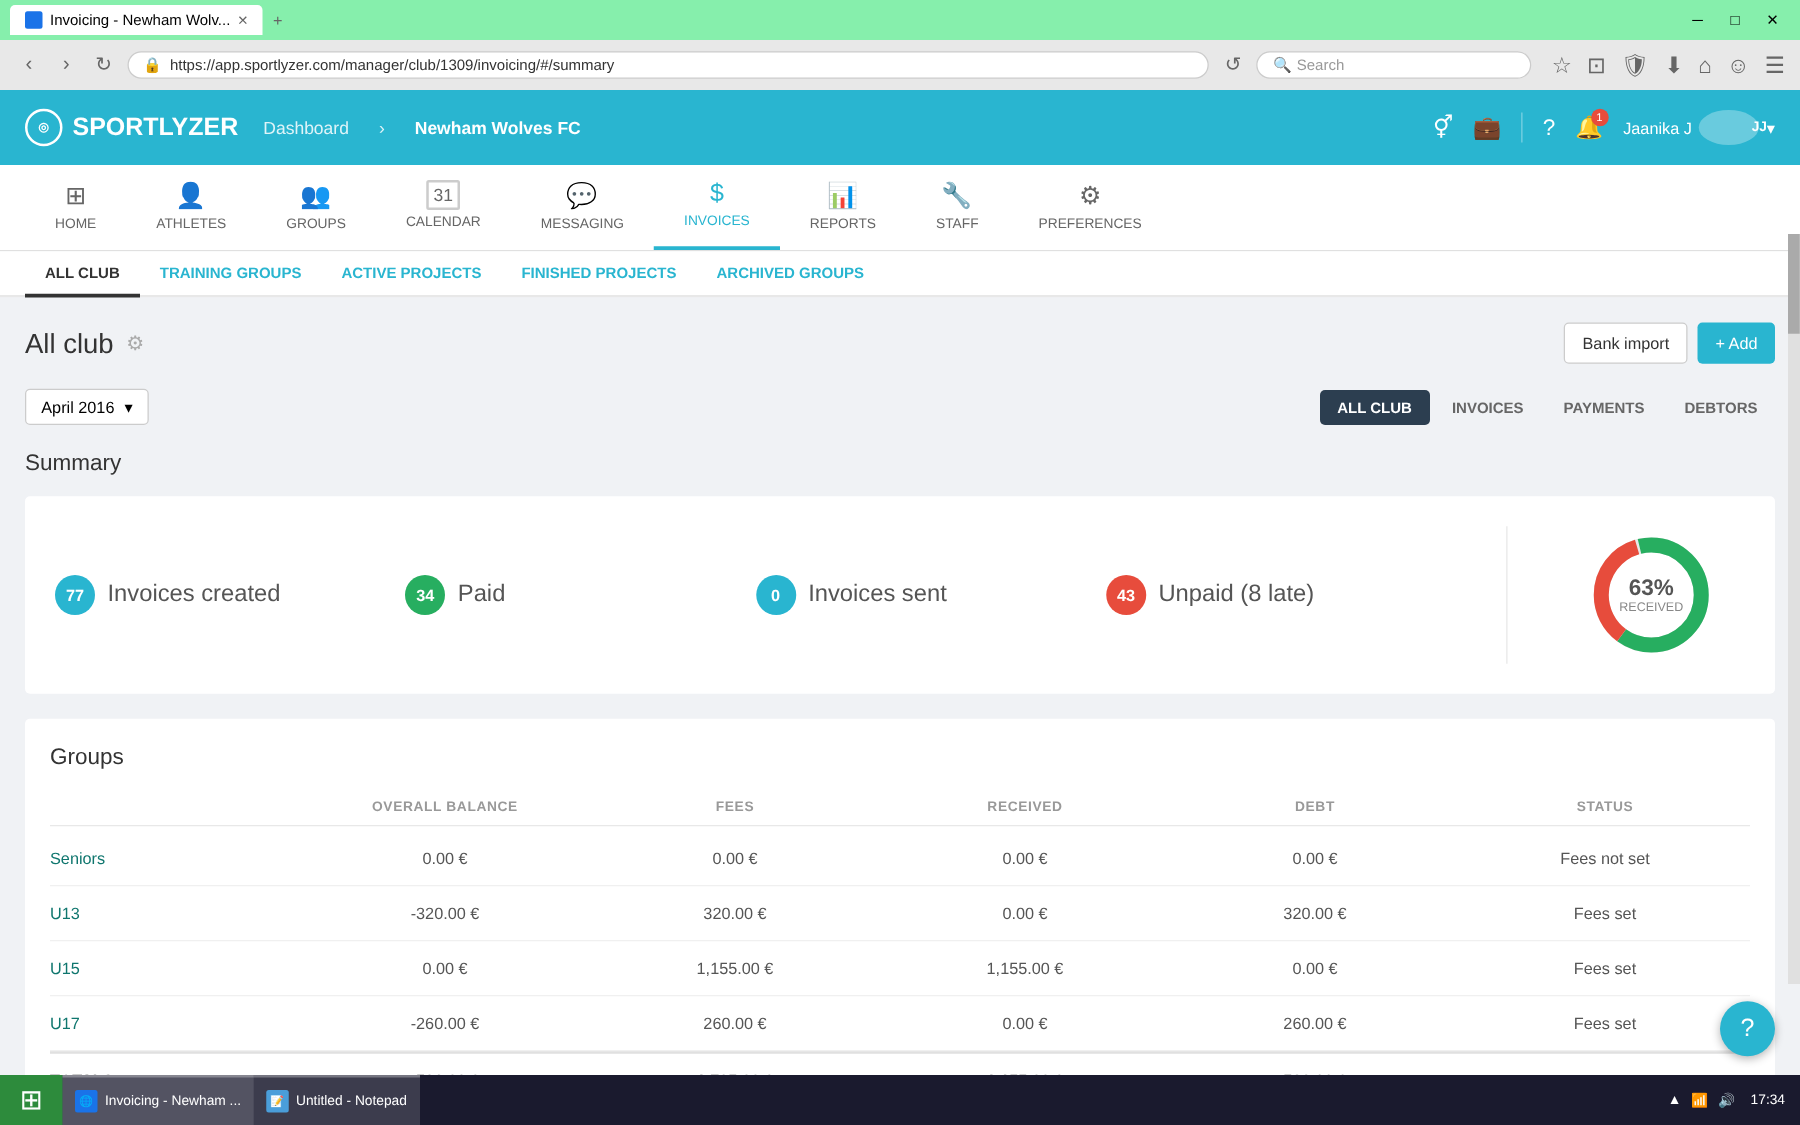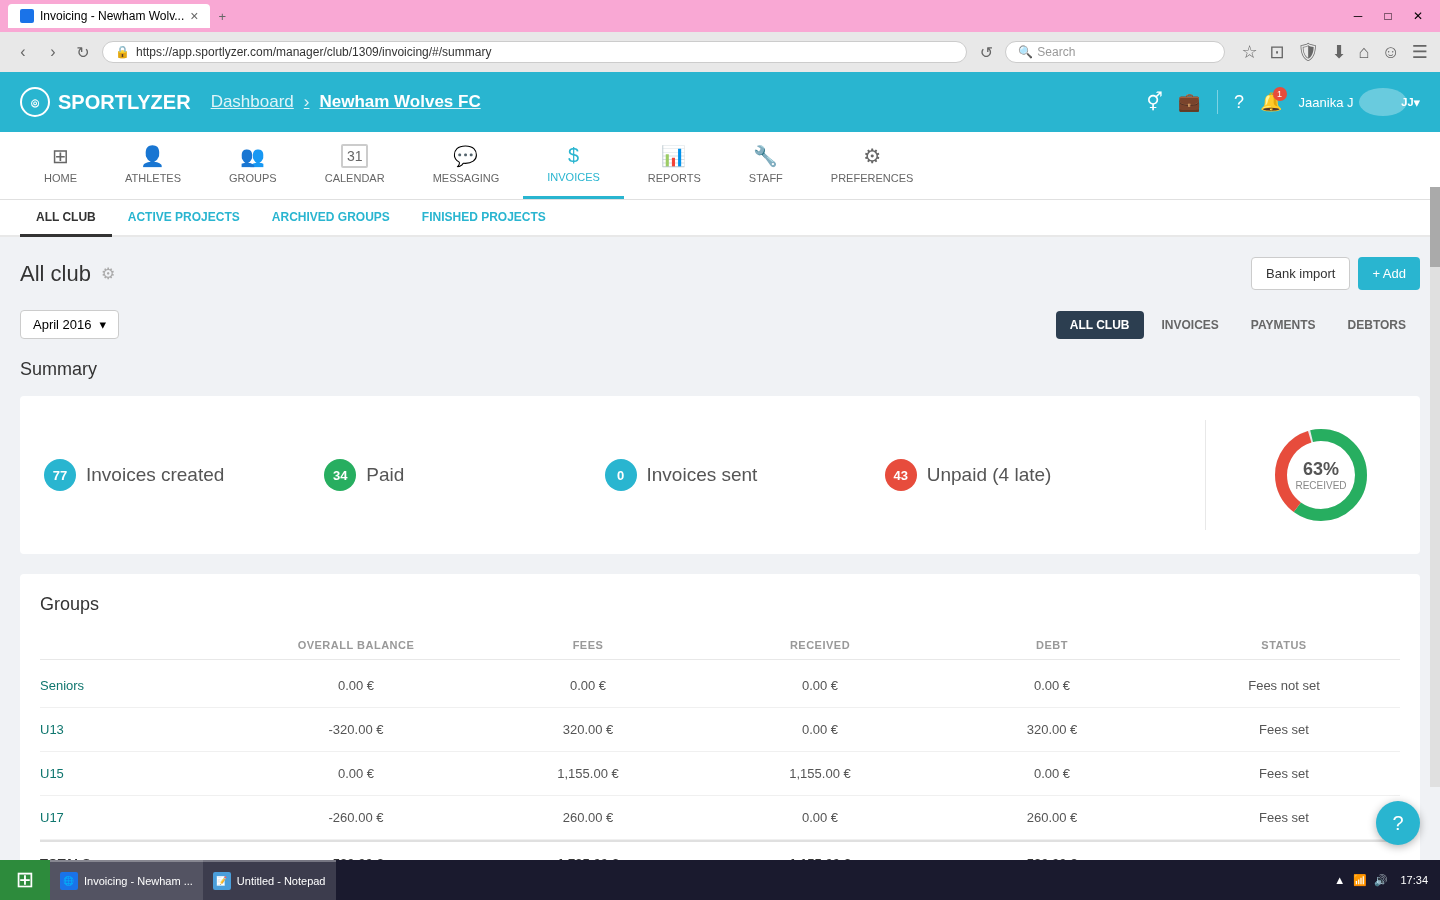--- a/index.html
+++ b/index.html
@@ -1,39 +1,39 @@
 <!DOCTYPE html>
 <html><head>
   <meta charset="utf-8">
   <style>
     * { margin: 0; padding: 0; box-sizing: border-box; }
     body { font-family: Arial, sans-serif; font-size: 13px; background: #e8edf2; width: 1440px; height: 900px; overflow: hidden; }
 
     
     .browser-chrome { background: #d6d6d6; width: 100%; }
-    .browser-titlebar { background: #f9a8d4; display: flex; align-items: center; padding: 4px 8px; height: 32px; }
+    .browser-titlebar { background: #86efac; display: flex; align-items: center; padding: 4px 8px; height: 32px; }
     .browser-tab { background: white; border-radius: 4px 4px 0 0; padding: 4px 12px; display: flex; align-items: center; gap: 6px; font-size: 12px; min-width: 180px; }
     .browser-tab-icon { width: 14px; height: 14px; background: #1a73e8; border-radius: 2px; }
     .browser-tab-close { margin-left: auto; color: #666; cursor: pointer; font-size: 14px; }
     .browser-new-tab { padding: 4px 8px; color: #666; cursor: pointer; }
     .browser-controls { display: flex; align-items: center; gap: 8px; padding: 6px 12px; background: #e8e8e8; height: 40px; }
     .browser-btn { width: 22px; height: 22px; display: flex; align-items: center; justify-content: center; border-radius: 50%; cursor: pointer; color: #666; font-size: 16px; }
     .browser-url-bar { flex: 1; background: white; border: 1px solid #ccc; border-radius: 12px; padding: 3px 12px; font-size: 12px; color: #333; display: flex; align-items: center; gap: 6px; }
     .browser-url-bar span { color: #333; font-size: 12px; }
     .browser-search-bar { background: white; border: 1px solid #ccc; border-radius: 12px; padding: 3px 12px; font-size: 12px; color: #999; width: 220px; display: flex; align-items: center; }
     .browser-icons { display: flex; gap: 12px; align-items: center; margin-left: 8px; }
     .browser-icon { color: #666; font-size: 18px; cursor: pointer; }
     .window-controls { display: flex; gap: 2px; margin-left: auto; }
     .win-btn { width: 28px; height: 22px; display: flex; align-items: center; justify-content: center; cursor: pointer; font-size: 12px; }
 
     
     .app-header { background: #29b5d0; height: 60px; display: flex; align-items: center; padding: 0 20px; }
     .app-logo { display: flex; align-items: center; gap: 8px; color: white; font-size: 20px; font-weight: bold; }
     .logo-icon { width: 30px; height: 30px; border: 2px solid white; border-radius: 50%; display: flex; align-items: center; justify-content: center; font-size: 10px; color: white; }
-    .header-breadcrumb { color: rgba(255,255,255,0.85); font-size: 17px; margin-left: 20px; display: flex; align-items: center; gap: 10px; text-decoration: underline; }
+    .header-breadcrumb { color: rgba(255,255,255,0.85); font-size: 14px; margin-left: 20px; display: flex; align-items: center; gap: 24px; }
     .header-breadcrumb .club-name { color: white; font-weight: 600; }
     .header-right { margin-left: auto; display: flex; align-items: center; gap: 16px; }
     .header-icon { color: white; cursor: pointer; font-size: 18px; display: flex; align-items: center; }
     .header-divider { width: 1px; height: 24px; background: rgba(255,255,255,0.4); }
     .notification-badge { position: relative; }
     .notification-badge .badge { position: absolute; top: -4px; right: -4px; background: #e74c3c; color: white; border-radius: 50%; width: 14px; height: 14px; font-size: 9px; display: flex; align-items: center; justify-content: center; }
     .user-info { color: white; font-size: 13px; display: flex; align-items: center; gap: 6px; cursor: pointer; }
     .user-avatar { width: 28px; height: 28px; background: rgba(255,255,255,0.3); border-radius: 50%; display: flex; align-items: center; justify-content: center; color: white; font-size: 11px; font-weight: bold; padding-left: 48px; }
 
     
@@ -215,23 +215,24 @@
     <span>STAFF</span>
   </div>
   <div class="nav-item">
     <div class="nav-icon">⚙</div>
     <span>PREFERENCES</span>
   </div>
 </div>
 
 <div class="sub-tabs">
   <div class="sub-tab active">ALL CLUB</div>
+  <div class="sub-tab">TRAINING GROUPS</div>
   <div class="sub-tab">ACTIVE PROJECTS</div>
+  <div class="sub-tab">FINISHED PROJECTS</div>
   <div class="sub-tab">ARCHIVED GROUPS</div>
-  <div class="sub-tab">FINISHED PROJECTS</div>
 </div>
 
 <div class="content">
 
   <div class="content-header">
     <div class="content-title">
       <span>All club</span>
       <span class="gear-icon">⚙</span>
     </div>
     <div class="header-buttons">
@@ -264,21 +265,21 @@
         <div class="summary-stat">
           <div class="stat-badge" style="background:#27ae60;">34</div>
           <span class="stat-label">Paid</span>
         </div>
         <div class="summary-stat">
           <div class="stat-badge" style="background:#29b5d0;">0</div>
           <span class="stat-label">Invoices sent</span>
         </div>
         <div class="summary-stat">
           <div class="stat-badge" style="background:#e74c3c;">43</div>
-          <span class="stat-label">Unpaid (4 late)</span>
+          <span class="stat-label">Unpaid (8 late)</span>
         </div>
       </div>
       <div class="summary-divider"></div>
       <div class="summary-chart">
         <div class="donut-container">
           <svg width="110" height="110" viewBox="0 0 110 110">
 
             <circle cx="55" cy="55" r="40" fill="none" stroke="#e8e8e8" stroke-width="12"></circle>
 
             <circle cx="55" cy="55" r="40" fill="none" stroke="#27ae60" stroke-width="12" stroke-dasharray="150.8 90.6" stroke-dashoffset="0" transform="rotate(-90 55 55)"></circle>

